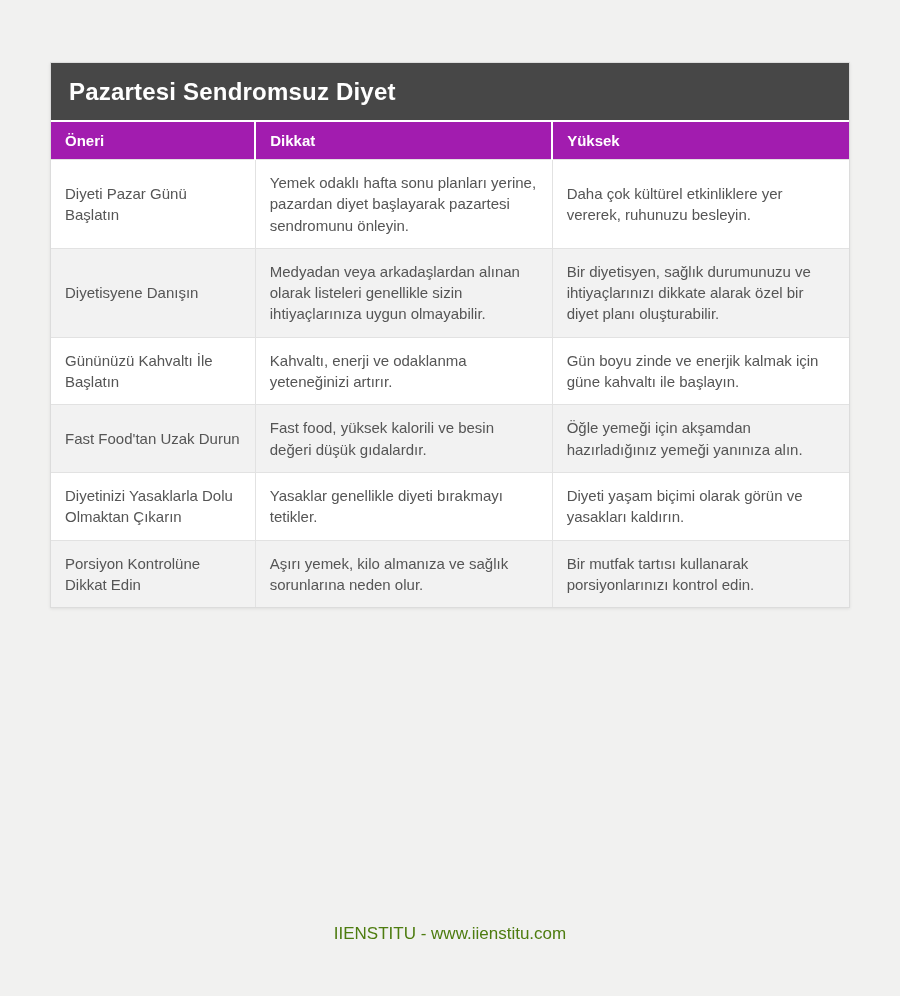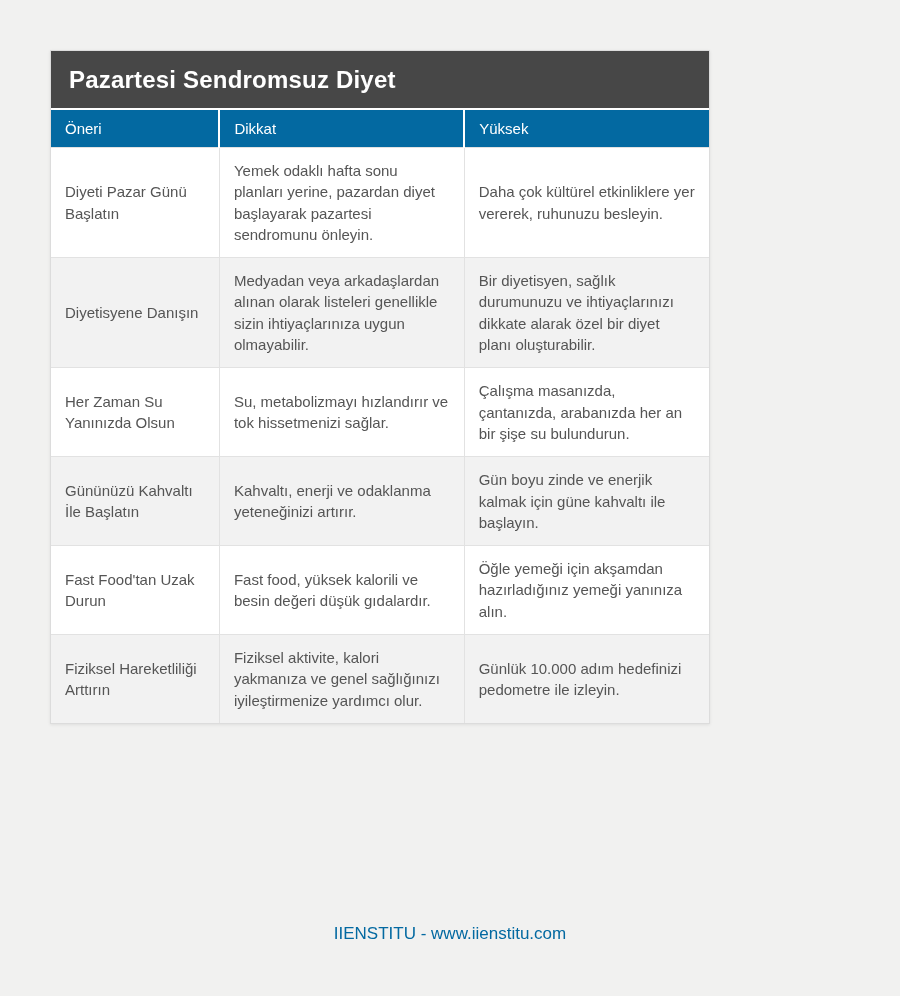--- a/index.html
+++ b/index.html
@@ -7,45 +7,45 @@
     width: 900px;
     font-family: "Liberation Sans", "DejaVu Sans", sans-serif;
   }
   body {
     height: 996px;
     background: #f1f1f0;
   }
   .card {
     position: absolute;
     left: 50px;
-    top: 50px;
-    width: 660px;
+    top: 62px;
+    width: 800px;
     background: #ffffff;
     border: 1px solid #dcdcdc;
     box-shadow: 0 1px 3px rgba(0,0,0,0.08);
   }
   .title-bar {
     background: #474747;
     color: #ffffff;
     font-size: 24px;
     font-weight: bold;
     padding: 15px 18px 14px 18px;
     border-bottom: 2px solid #ffffff;
     letter-spacing: 0.2px;
   }
   table.diet-table {
     width: 100%;
     border-collapse: collapse;
     table-layout: fixed;
   }
   table.diet-table thead th {
-    background: #0369a1;
+    background: #a21caf;
     color: #ffffff;
     font-size: 15px;
-    font-weight: normal;
+    font-weight: bold;
     text-align: left;
     padding: 10px 14px;
     border-right: 2px solid #ffffff;
   }
   table.diet-table thead th:last-child { border-right: none; }
   table.diet-table tbody td {
     font-size: 15px;
     line-height: 1.42;
     color: #555555;
     padding: 12px 14px;
@@ -56,21 +56,21 @@
   }
   table.diet-table tbody td:last-child { border-right: none; }
   table.diet-table tbody tr:nth-child(even) td { background: #f2f2f2; }
   table.diet-table tbody tr:nth-child(odd) td { background: #ffffff; }
   .footer {
     position: absolute;
     left: 0;
     top: 924px;
     width: 100%;
     text-align: center;
-    color: #0369a1;
+    color: #4d7c0f;
     font-size: 17px;
   }
 </style>
 </head>
 <body>
 
 <div class="card">
   <div class="title-bar">Pazartesi Sendromsuz Diyet</div>
   <table class="diet-table">
     <colgroup>
@@ -92,43 +92,43 @@
     <td>Daha çok kültürel etkinliklere yer vererek, ruhunuzu besleyin.</td>
   </tr>
 
   <tr>
     <td>Diyetisyene Danışın</td>
     <td>Medyadan veya arkadaşlardan alınan olarak listeleri genellikle sizin ihtiyaçlarınıza uygun olmayabilir.</td>
     <td>Bir diyetisyen, sağlık durumunuzu ve ihtiyaçlarınızı dikkate alarak özel bir diyet planı oluşturabilir.</td>
   </tr>
 
 
-  <tr>
-    <td>Her Zaman Su Yanınızda Olsun</td>
-    <td>Su, metabolizmayı hızlandırır ve tok hissetmenizi sağlar.</td>
-    <td>Çalışma masanızda, çantanızda, arabanızda her an bir şişe su bulundurun.</td>
-  </tr>
 
   <tr>
     <td>Gününüzü Kahvaltı İle Başlatın</td>
     <td>Kahvaltı, enerji ve odaklanma yeteneğinizi artırır.</td>
     <td>Gün boyu zinde ve enerjik kalmak için güne kahvaltı ile başlayın.</td>
   </tr>
 
   <tr>
     <td>Fast Food'tan Uzak Durun</td>
     <td>Fast food, yüksek kalorili ve besin değeri düşük gıdalardır.</td>
     <td>Öğle yemeği için akşamdan hazırladığınız yemeği yanınıza alın.</td>
   </tr>
 
-
+  <tr>
+    <td>Diyetinizi Yasaklarla Dolu Olmaktan Çıkarın</td>
+    <td>Yasaklar genellikle diyeti bırakmayı tetikler.</td>
+    <td>Diyeti yaşam biçimi olarak görün ve yasakları kaldırın.</td>
+  </tr>
 
   <tr>
-    <td>Fiziksel Hareketliliği Arttırın</td>
-    <td>Fiziksel aktivite, kalori yakmanıza ve genel sağlığınızı iyileştirmenize yardımcı olur.</td>
-    <td>Günlük 10.000 adım hedefinizi pedometre ile izleyin.</td>
+    <td>Porsiyon Kontrolüne Dikkat Edin</td>
+    <td>Aşırı yemek, kilo almanıza ve sağlık sorunlarına neden olur.</td>
+    <td>Bir mutfak tartısı kullanarak porsiyonlarınızı kontrol edin.</td>
   </tr>
+
 
 </tbody>
   </table>
 </div>
 
 <div class="footer">IIENSTITU - www.iienstitu.com</div>
 
 </body></html>

